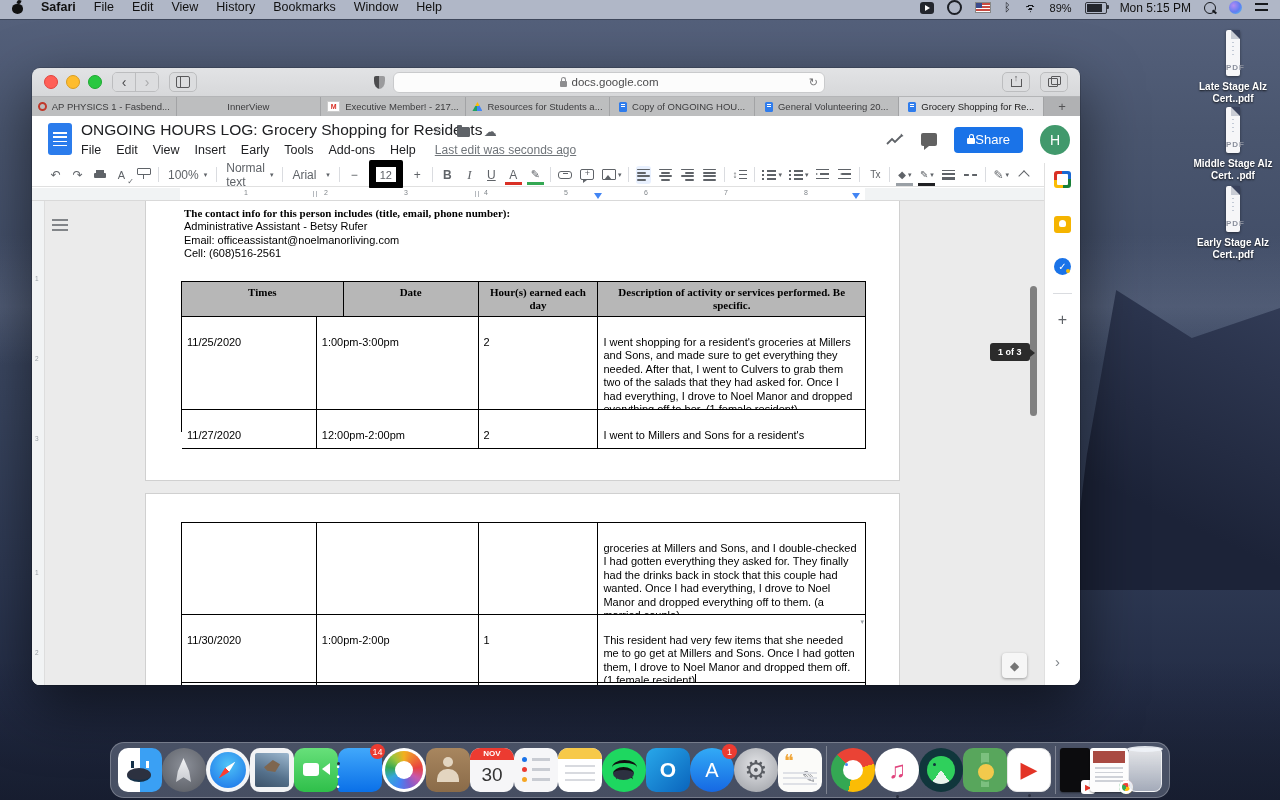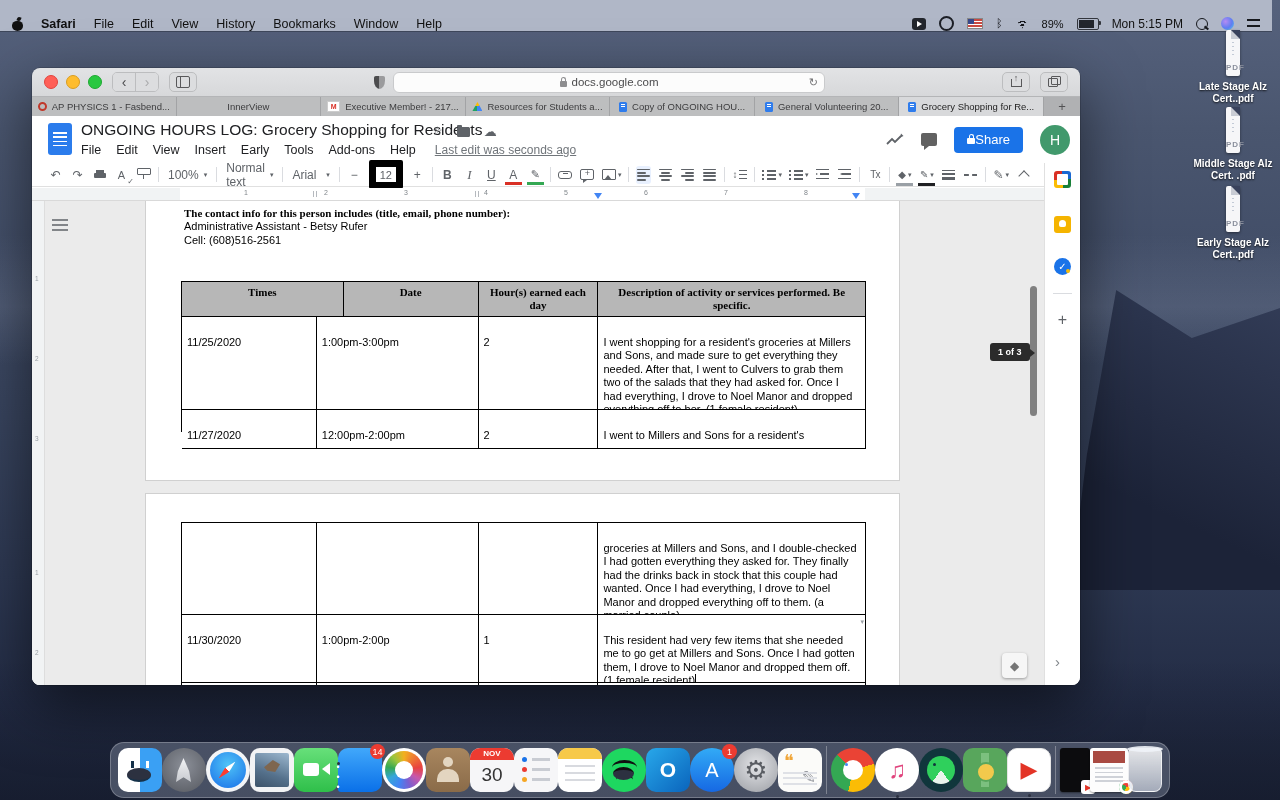--- a/index.html
+++ b/index.html
@@ -4,21 +4,21 @@
 <style>
   html,body{margin:0;padding:0}
   body{font-family:"Liberation Sans",sans-serif;-webkit-font-smoothing:antialiased}
   .screen{position:relative;width:1280px;height:800px;overflow:hidden;background:#3c4660}
   
   .wall{position:absolute;inset:0;background:linear-gradient(180deg,#56627d 0%,#4a566f 16%,#414d67 34%,#38445e 52%,#2d3852 72%,#232c45 88%,#1d2539 100%)}
   .horizon{position:absolute;left:0;right:0;top:235px;height:130px;background:linear-gradient(180deg,rgba(0,0,0,0),rgba(168,178,200,.16) 55%,rgba(0,0,0,0))}
   .cliff{position:absolute;right:0;top:290px;width:210px;height:300px;background:linear-gradient(205deg,#333d58,#1c2338 70%);clip-path:polygon(22% 0,58% 16%,100% 6%,100% 100%,0 100%,8% 55%)}
   .water{position:absolute;left:0;right:0;bottom:0;height:140px;background:linear-gradient(180deg,rgba(20,26,44,0),rgba(18,23,40,.55))}
   
-  .menubar{position:absolute;left:0;top:0;right:8px;height:31px;background:rgba(196,202,216,.82);display:flex;align-items:flex-end;font-size:12.5px;color:#111;box-shadow:0 1px 0 rgba(0,0,0,.25)}
+  .menubar{position:absolute;left:0;top:0;right:0;height:19px;background:rgba(196,202,216,.82);display:flex;align-items:flex-start;font-size:12.5px;color:#111;box-shadow:0 1px 0 rgba(0,0,0,.25)}
   .mb-left{display:flex;align-items:center;gap:18px;padding-left:12px}
   .mb-left .app{font-weight:bold}
   .apple{width:11px;height:13px;position:relative}
   .apple::before{content:"";position:absolute;left:0;top:3px;width:11px;height:10px;background:#111;border-radius:45% 45% 50% 50%}
   .apple::after{content:"";position:absolute;left:5px;top:-1px;width:4px;height:4px;background:#111;border-radius:60% 0 60% 0;transform:rotate(20deg)}
   .mb-right{margin-left:auto;display:flex;align-items:center;gap:13px;padding-right:12px}
   .mi{display:inline-flex;align-items:center;justify-content:center}
   .mi-play{width:14px;height:12px;background:#23262d;border-radius:3px;position:relative}
   .mi-play::after{content:"";position:absolute;left:5px;top:3px;border-left:5px solid #fff;border-top:3px solid transparent;border-bottom:3px solid transparent}
   .mi-ring{width:11px;height:11px;border:2px solid #1c1f26;border-radius:50%}
@@ -568,20 +568,21 @@
           <span style="top:234px">3</span>
           <span style="top:368px">1</span>
           <span style="top:448px">2</span>
         </div>
         <div class="outline-btn"></div>
 
         <div class="pg pg1">
           <div class="contact">
             <div class="h">The contact info for this person includes (title, email, phone number):</div>
             <div>Administrative Assistant - Betsy Rufer</div>
+            <div>Email: officeassistant@noelmanorliving.com</div>
             <div>Cell: (608)516-2561</div>
           </div>
           <div class="tbl t1">
             <div class="trow thead">
               <div class="tc c2">Times</div>
               <div class="tc c1">Date</div>
               <div class="tc c3">Hour(s) earned each day</div>
               <div class="tc c4">Description of activity or services performed. Be specific.</div>
             </div>
             <div class="trow r-a">

